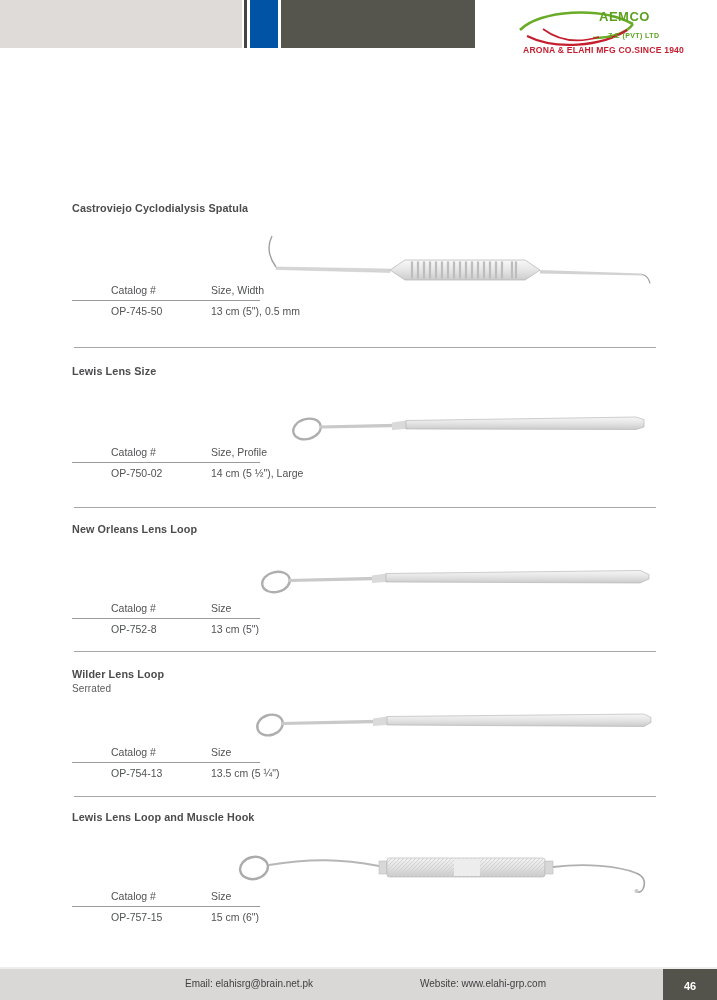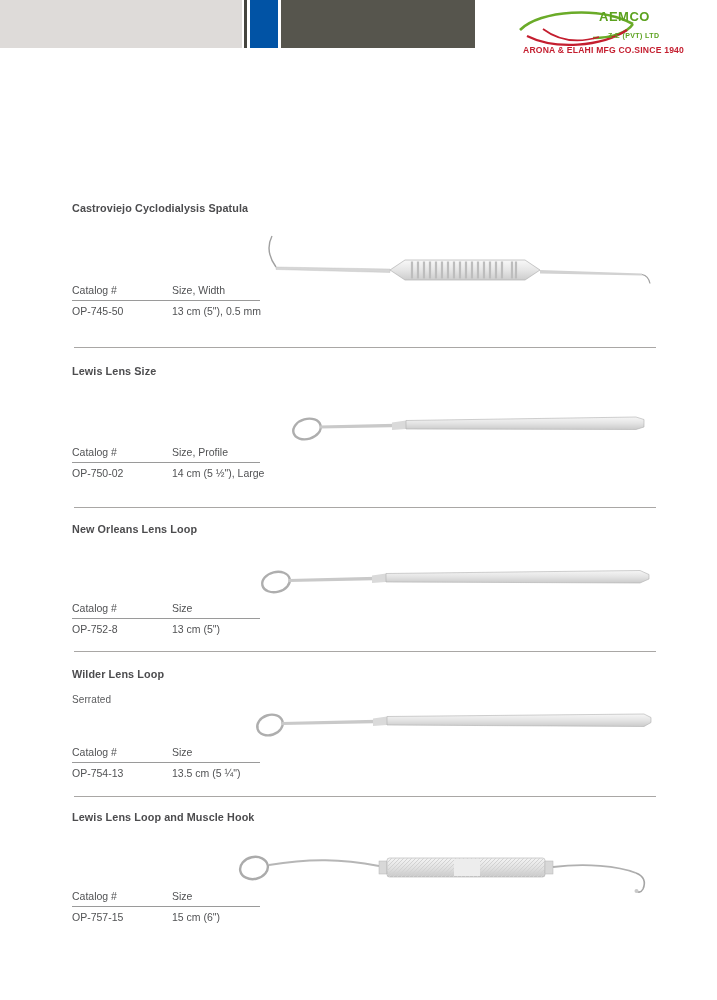--- a/index.html
+++ b/index.html
@@ -15,26 +15,26 @@
   .logo{position:absolute;left:515px;top:3px;width:160px;height:58px;}
   .logo .brand{position:absolute;left:84px;top:6px;font-size:13px;font-weight:bold;
                letter-spacing:.5px;color:#5ca21f;}
   .logo .sub{position:absolute;left:93px;top:29px;font-size:7px;font-weight:bold;color:#5ca21f;letter-spacing:.4px;}
   .logo .tagline{position:absolute;left:8px;top:42px;font-size:8.6px;font-weight:bold;color:#c41e2f;letter-spacing:.2px;white-space:nowrap;}
   .logo svg{position:absolute;left:0;top:2px;}
   
   .langs{position:absolute;left:538px;top:84px;font-size:9.5px;line-height:12.3px;color:#5a5b5d;}
   
   .sec-title{position:absolute;left:72px;font-size:10.8px;font-weight:bold;color:#4c4c4e;letter-spacing:.1px;}
-  .sec-sub{display:block;font-weight:normal;font-size:10px;color:#5a5b5d;margin-top:14px;}
+  .sec-sub{display:block;font-weight:normal;font-size:10px;color:#5a5b5d;margin-top:3px;}
   
   .cat-table{position:absolute;left:72px;width:200px;font-size:10.5px;color:#515254;}
   .t-head{display:flex;padding-bottom:4px;border-bottom:1.5px solid #9a9a9a;width:188px;}
   .t-row{display:flex;padding-top:4px;}
-  .t-head span:first-child,.t-row span:first-child{width:100px;flex:0 0 100px;}
+  .t-head span:first-child,.t-row span:first-child{width:100px;flex:0 0 100px;margin-left:39px;}
   .t-row span:last-child,.t-head span:last-child{white-space:nowrap;}
   
   .divider{position:absolute;left:74px;width:582px;height:0;border-top:1.5px solid #a9a7a5;}
   .inst{position:absolute;}
   
   .footer{position:absolute;left:0;top:967px;width:717px;height:33px;background:#dad8d6;
           border-top:2px solid #efeeec;box-sizing:border-box;}
   .footer .email{position:absolute;left:185px;top:9px;font-size:10px;color:#3e3e40;}
   .footer .website{position:absolute;left:420px;top:9px;font-size:10px;color:#3e3e40;}
   .page-num{position:absolute;right:0;top:0;width:54px;height:33px;background:#54534b;
@@ -199,14 +199,19 @@
     <div class="t-head">
       <span>Catalog #</span>
       <span>Size</span>
     </div>
     <div class="t-row">
       <span>OP-757-15</span>
       <span>15 cm (6")</span>
     </div>
   </div>
 
+  <div class="footer">
+    <span class="email">Email: elahisrg@brain.net.pk</span>
+    <span class="website">Website: www.elahi-grp.com</span>
+    <div class="page-num">46</div>
+  </div>
 
 </div>
 
 </body></html>

